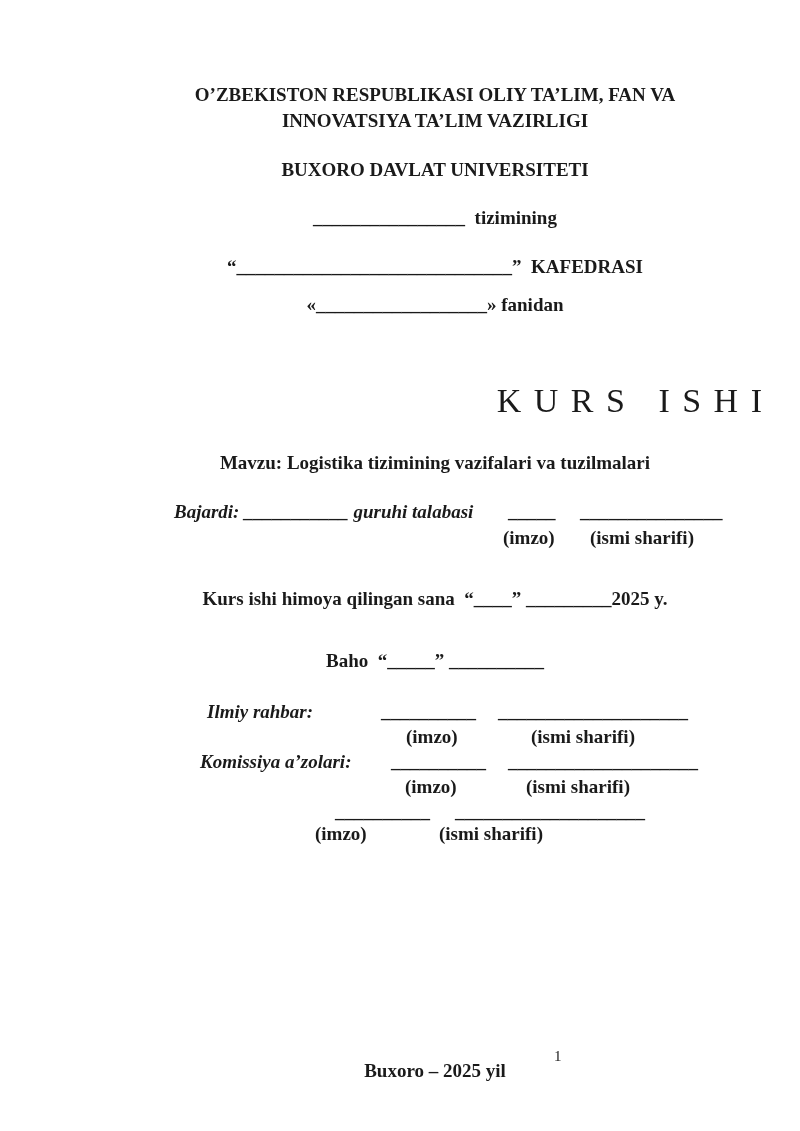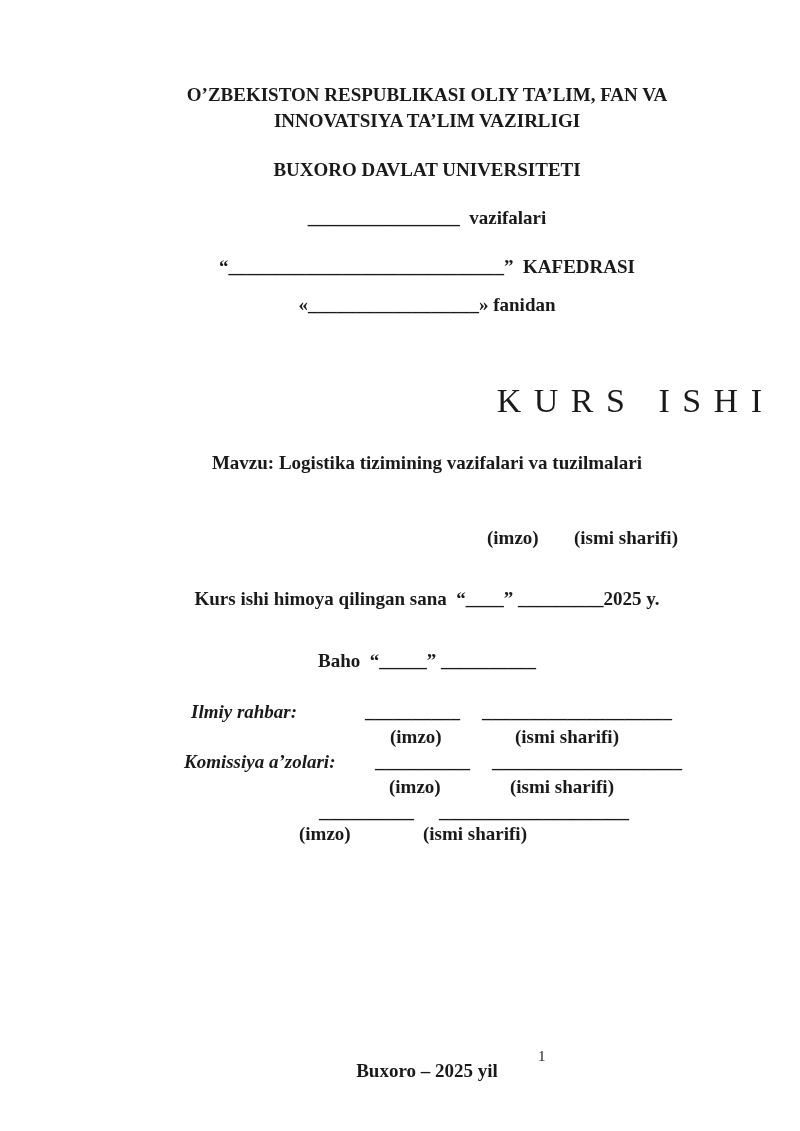--- a/index.html
+++ b/index.html
@@ -5,21 +5,21 @@
   html, body { margin: 0; padding: 0; }
   body {
     width: 800px;
     height: 1131px;
     background: #ffffff;
     position: relative;
     font-family: "Liberation Serif", "DejaVu Serif", serif;
     color: #1a1a1a;
     overflow: hidden;
   }
-  .page { position: absolute; inset: 0; }
+  .page { position: absolute; inset: 0; margin-left: 16px; }
   .line {
     position: absolute;
     font-weight: 700;
     font-size: 19px;
     line-height: 22px;
     white-space: pre;
   }
   .center { left: 114px; right: 60px; text-align: center; }
   .row { position: absolute; left: 0; right: 0; height: 23px; }
   .row span {
@@ -52,30 +52,35 @@
 </head>
 <body>
 
 <div class="page">
 
   <div class="line center" style="top:84px">O’ZBEKISTON RESPUBLIKASI OLIY TA’LIM, FAN VA</div>
   <div class="line center" style="top:110px">INNOVATSIYA TA’LIM VAZIRLIGI</div>
 
   <div class="line center" style="top:159px">BUXORO DAVLAT UNIVERSITETI</div>
 
-  <div class="line center" style="top:207px">________________  vazifalari</div>
+  <div class="line center" style="top:207px">________________  tizimining</div>
 
   <div class="line center" style="top:256px">“_____________________________”  KAFEDRASI</div>
 
   <div class="line center" style="top:294px">«__________________» fanidan</div>
 
   <div class="title-line" style="top:382px">K U R S   I S H I</div>
 
   <div class="line center" style="top:452px">Mavzu: Logistika tizimining vazifalari va tuzilmalari</div>
 
+  <div class="row" style="top:501px">
+    <span class="italic" style="left:158px">Bajardi: ___________ guruhi talabasi</span>
+    <span style="left:492px">_____</span>
+    <span style="left:564px">_______________</span>
+  </div>
   <div class="row" style="top:527px">
     <span style="left:487px">(imzo)</span>
     <span style="left:574px">(ismi sharifi)</span>
   </div>
 
   <div class="line center" style="top:588px">Kurs ishi himoya qilingan sana  “____” _________2025 y.</div>
 
   <div class="line center" style="top:650px">Baho  “_____” __________</div>
 
   <div class="row" style="top:701px">

